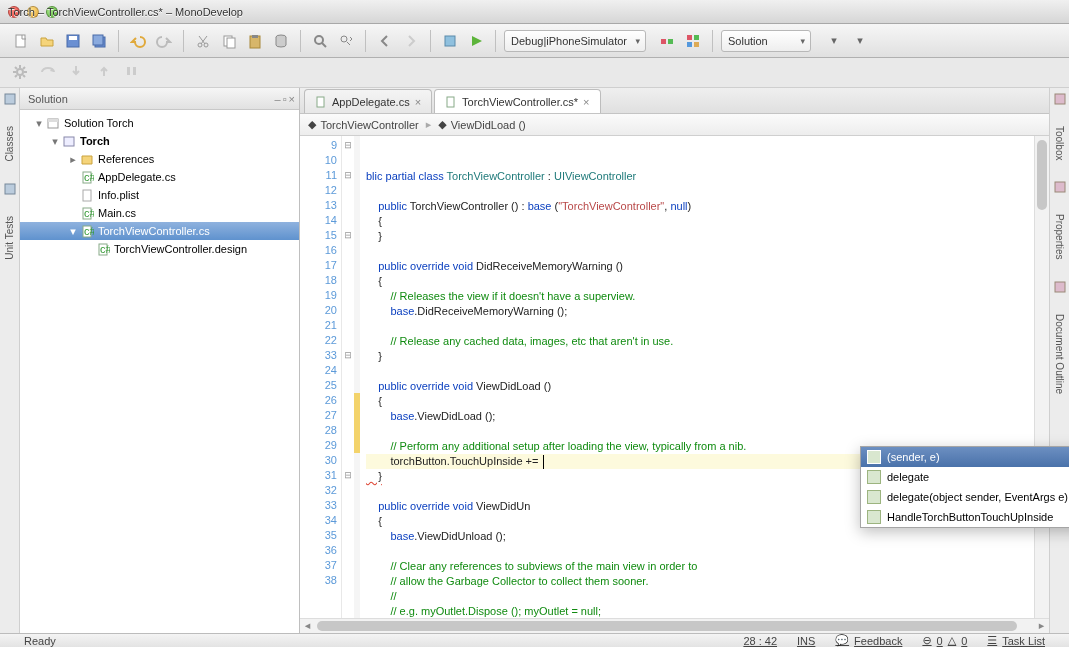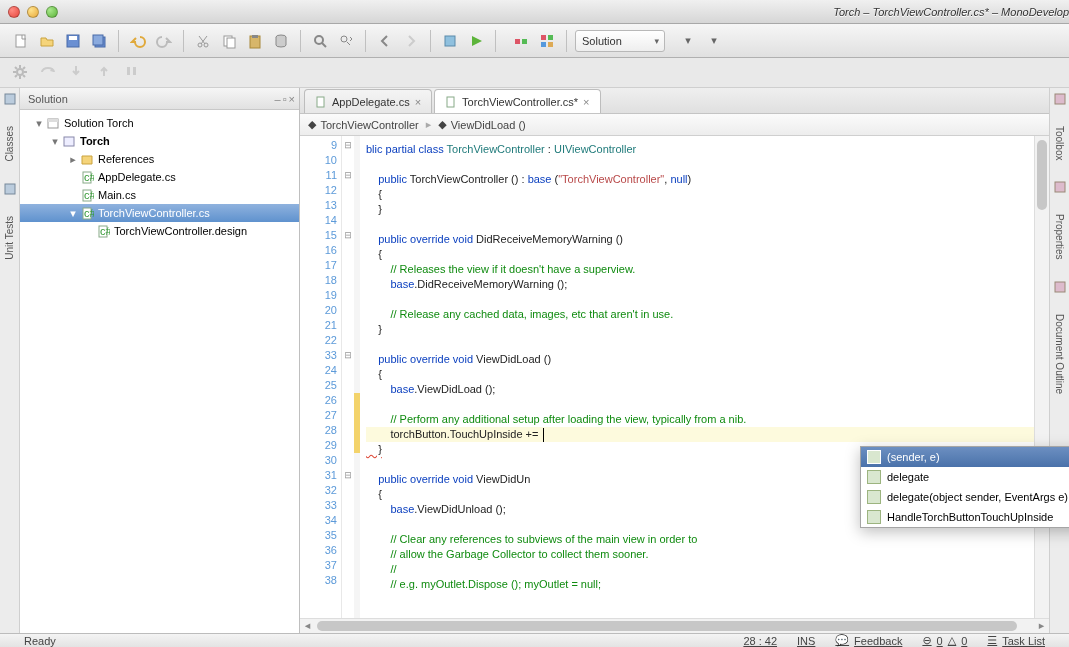--- a/index.html
+++ b/index.html
@@ -5,21 +5,21 @@
 * { margin: 0; padding: 0; box-sizing: border-box; font-family: "Lucida Grande", Arial, sans-serif; font-size: 11px; }
 body { width: 1069px; height: 647px; background: #ededed; overflow: hidden; display: flex; flex-direction: column; }
 
 
 .titlebar { height: 24px; background: linear-gradient(#f0f0f0,#d6d6d6); border-bottom: 1px solid #a8a8a8; display: flex; align-items: center; padding: 0 8px; position: relative;}
 .tb-btns { display: flex; gap: 7px; }
 .tb-btn { width: 12px; height: 12px; border-radius: 50%; border: 1px solid rgba(0,0,0,.25);}
 .tb-red { background: radial-gradient(circle at 30% 30%,#ff8b82,#e7473f); }
 .tb-yellow { background: radial-gradient(circle at 30% 30%,#ffe38b,#e8a93b); }
 .tb-green { background: radial-gradient(circle at 30% 30%,#a8e88b,#5cb43a); }
-.tb-title { position: absolute; left: 0; right: 0; text-align: right; color: #333; text-shadow: 0 1px 0 #fff; pointer-events: none; font-style: italic; }
+.tb-title { position: absolute; left: 8px; right: 0; text-align: left; color: #333; text-shadow: 0 1px 0 #fff; pointer-events: none; }
 
 
 .toolbar { height: 34px; background: linear-gradient(#f6f6f6,#e0e0e0); border-bottom: 1px solid #b0b0b0; display: flex; align-items: center; padding: 0 10px; gap: 4px; }
 .tool-icon { width: 22px; height: 22px; display: flex; align-items: center; justify-content: center; color: #666; cursor: pointer; border-radius: 3px; }
 .tool-sep { width: 1px; height: 22px; background: #c0c0c0; margin: 0 4px; }
 .tool-combo { height: 22px; border: 1px solid #b8b8b8; border-radius: 3px; background: linear-gradient(#fff,#eee); display: flex; align-items: center; padding: 0 18px 0 6px; min-width: 140px; position: relative; color: #333;}
 .tool-combo::after { content: "▾"; position: absolute; right: 5px; color: #666; font-size: 9px;}
 .toolbar2 { height: 30px; background: #e9e9e9; border-bottom: 1px solid #cfcfcf; display: flex; align-items: center; padding: 0 12px; gap: 10px; }
 .tb2-icon { width: 18px; height: 18px; color: #aaa; }
 
@@ -56,21 +56,21 @@
 .bc-sep { color:#aaa; margin: 0 3px;}
 
 .code-area { flex:1; display:flex; min-height:0; position:relative; background:#fff;}
 .gutter { width: 42px; background:#fff; border-right:1px solid #e8e8e8; text-align:right; padding: 2px 4px 2px 0; font-family: Menlo, Consolas, monospace; font-size: 12px; color:#5c9ad9; user-select:none;}
 .gutter .ln { height: 15px; line-height:15px; position:relative;}
 .fold-col { width:12px; background:#fff; padding-top:2px;}
 .fold-col .fm { height:15px; line-height:15px; text-align:center; font-size:9px; color:#999; cursor:pointer;}
 .marker-col { width:6px; background:#f5f5f5; padding-top:2px;}
 .marker-col .mk { height:15px;}
 .mk.yellow { background:#f3d36b;}
-.code { flex:1; font-family: Menlo, Consolas, monospace; font-size: 12px; padding: 6px 0 2px 6px; overflow:auto; white-space:pre; color:#222;}
+.code { flex:1; font-family: Menlo, Consolas, monospace; font-size: 12px; padding: 6px 0 2px 6px; overflow:auto; white-space:pre; color:#222;margin-top:27px;}
 .code .row { height:15px; line-height:15px;}
 .kw { color:#0a3fbf; }
 .type { color:#1f7a7a; }
 .str { color:#b84848; }
 .cmt { color:#108b10; }
 .hl-line { background:#fdfadd;}
 .cursor { display:inline-block; width:1px; height:14px; background:#000; vertical-align:middle; margin-left:1px;}
 .squiggle { text-decoration: underline wavy #d43; }
 
 
@@ -202,20 +202,21 @@
       <svg width="16" height="16">
         <rect x="3" y="3" width="10" height="10" fill="#8fc0de" stroke="#5a8aaa"></rect>
       </svg>
     </div>
   <div class="tool-icon">
       <svg width="16" height="16">
         <path d="M4 3l10 5-10 5z" fill="#5cb43a"></path>
       </svg>
     </div>
   <div class="tool-sep"></div>
+  <div class="tool-combo">Debug|iPhoneSimulator</div>
   <div class="tool-icon" style="margin-left:6px;">
       <svg width="16" height="16">
         <rect x="2" y="6" width="5" height="5" fill="#d56"></rect>
         <rect x="9" y="6" width="5" height="5" fill="#5b5"></rect>
       </svg>
     </div>
   <div class="tool-icon">
       <svg width="16" height="16">
         <rect x="2" y="2" width="5" height="5" fill="#d56"></rect>
         <rect x="9" y="2" width="5" height="5" fill="#5b5"></rect>
@@ -319,20 +320,29 @@
         </div>
         <div class="tree-row tree-indent2">
           <span class="disc"></span>
           <span class="ticon">
             <svg width="14" height="14">
               <rect x="3" y="2" width="8" height="11" fill="#fff" stroke="#8a8"></rect>
               <text x="4" y="11" font-size="7" fill="#393">c#</text>
             </svg>
           </span>
           <span>AppDelegate.cs</span>
+        </div>
+        <div class="tree-row tree-indent2">
+          <span class="disc"></span>
+          <span class="ticon">
+            <svg width="14" height="14">
+              <rect x="3" y="2" width="8" height="11" fill="#fff" stroke="#aaa"></rect>
+            </svg>
+          </span>
+          <span>Info.plist</span>
         </div>
         <div class="tree-row tree-indent2">
           <span class="disc"></span>
           <span class="ticon">
             <svg width="14" height="14">
               <rect x="3" y="2" width="8" height="11" fill="#fff" stroke="#8a8"></rect>
               <text x="4" y="11" font-size="7" fill="#393">c#</text>
             </svg>
           </span>
           <span>Main.cs</span>

